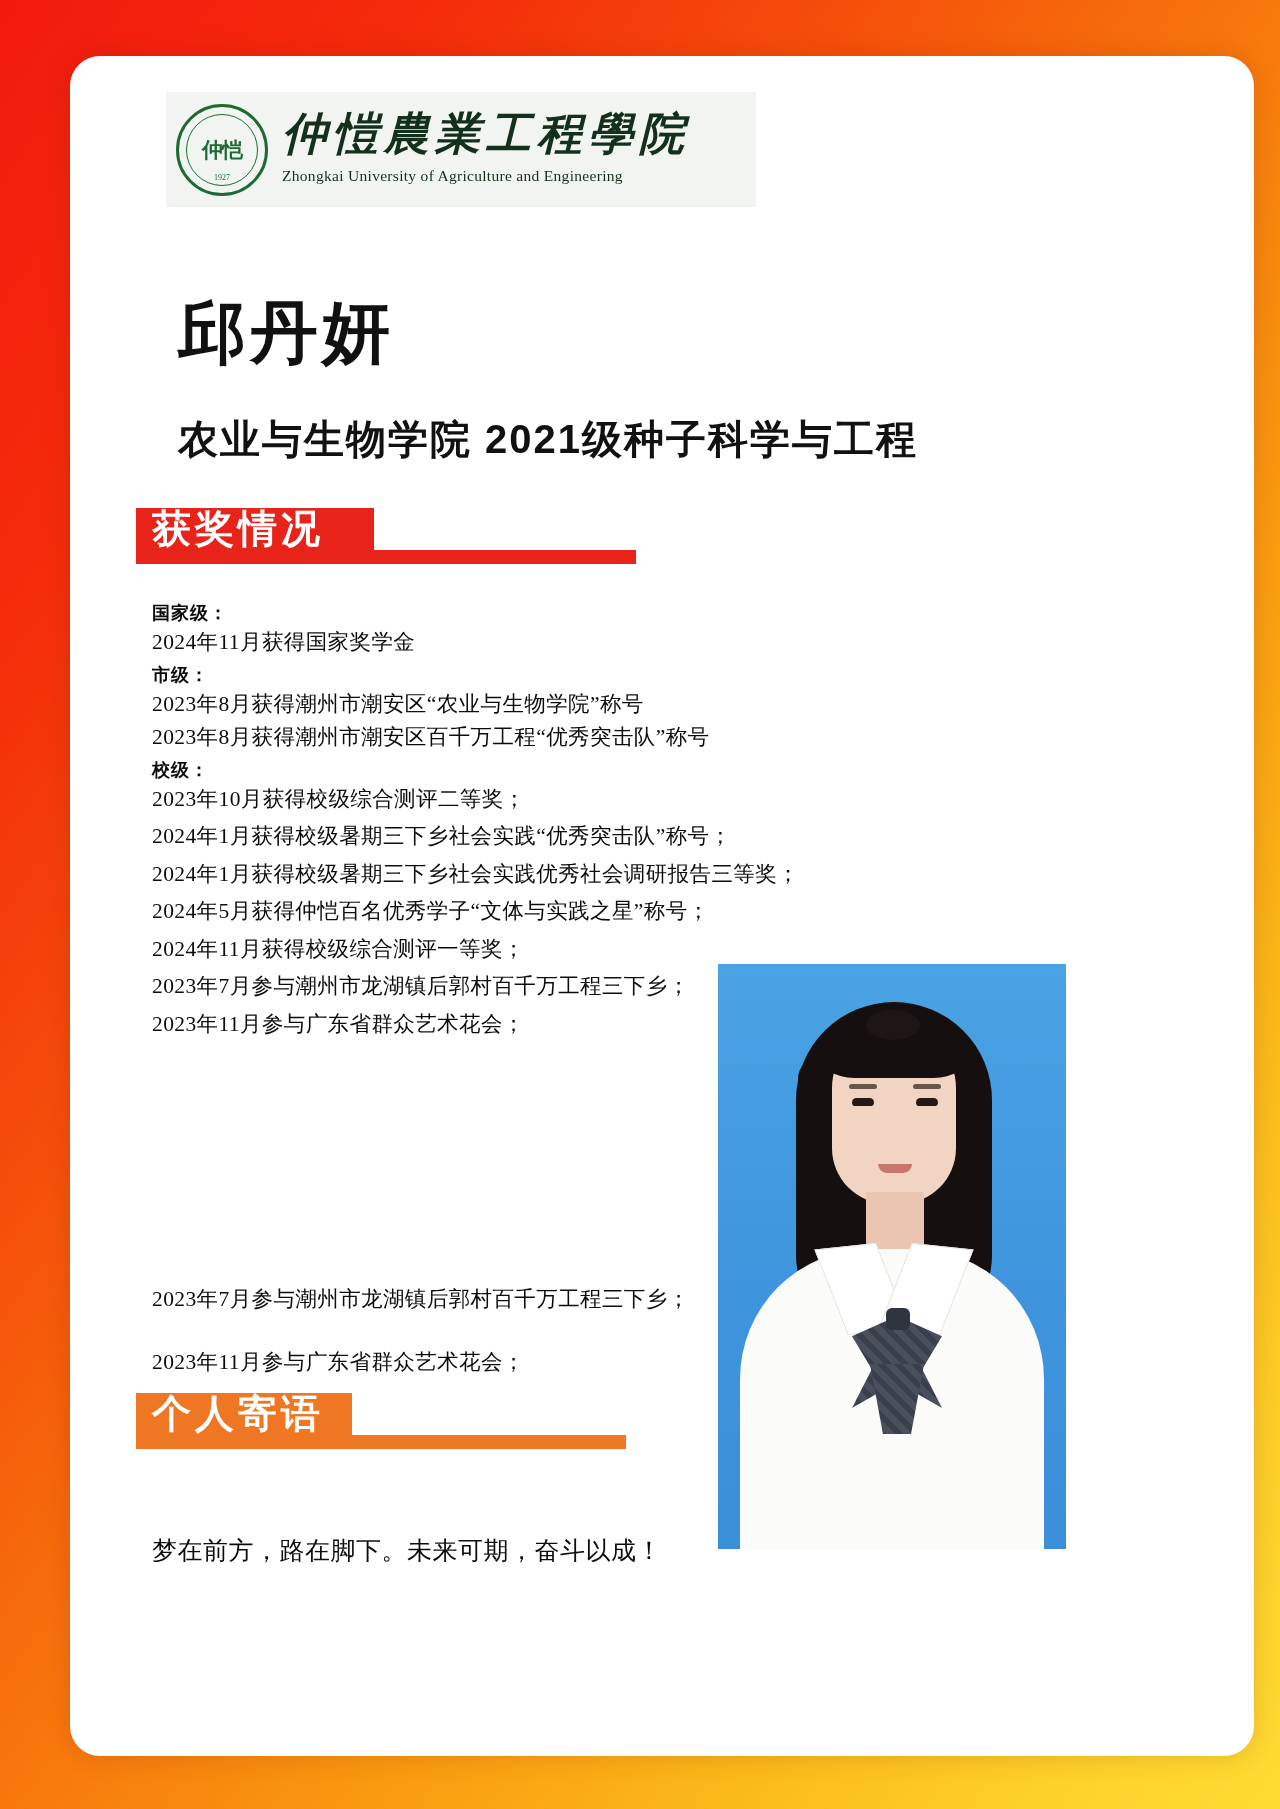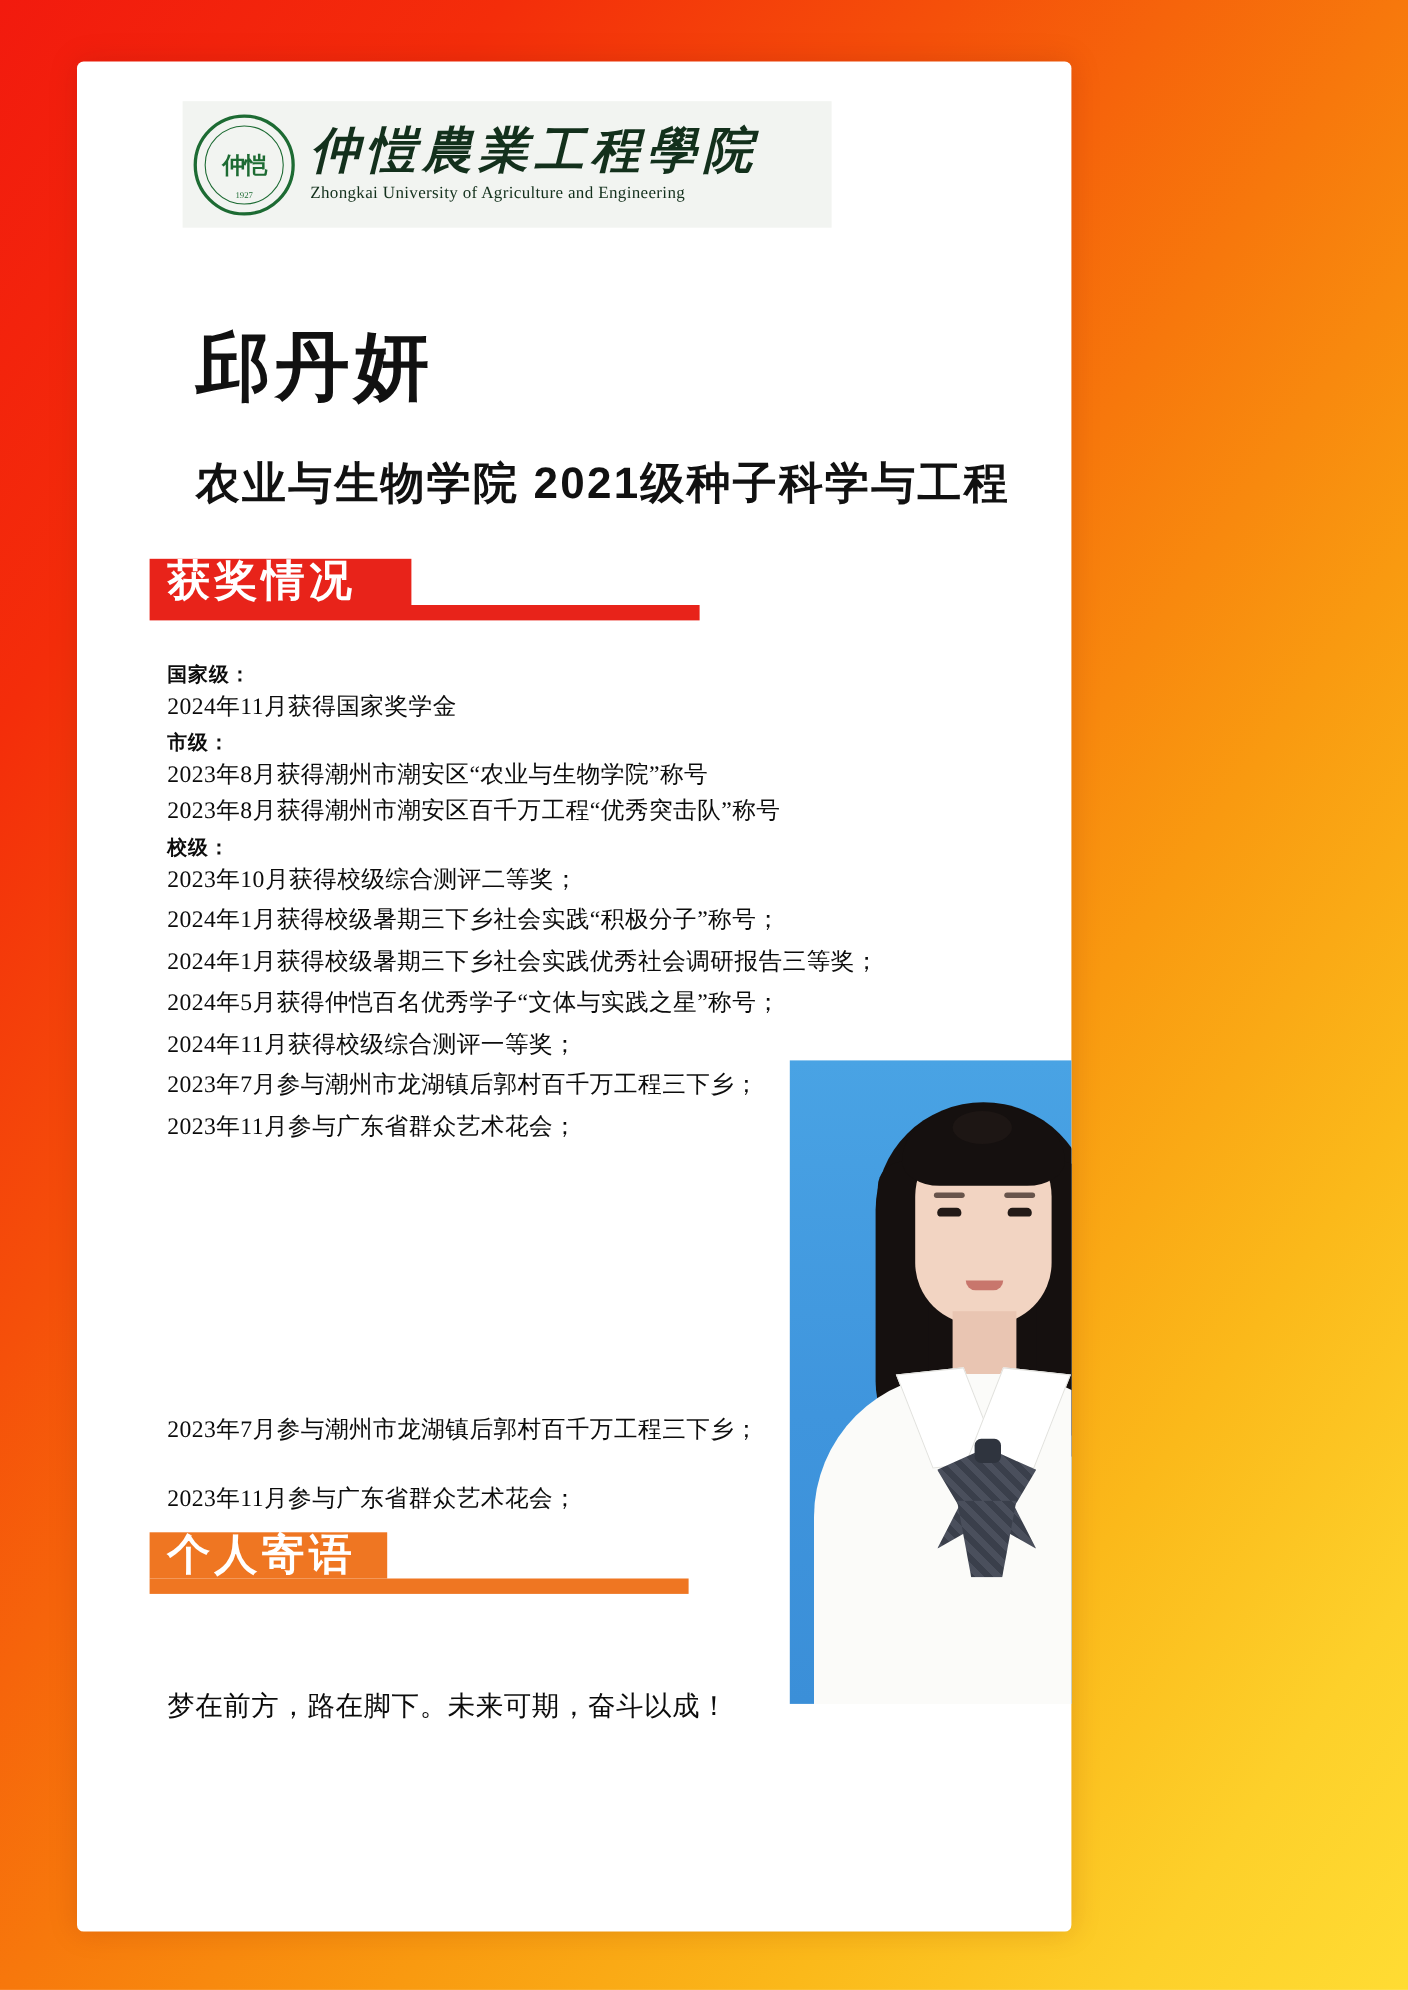--- a/index.html
+++ b/index.html
@@ -19,24 +19,24 @@
         #fbb91a 78%,
         #fdd02a 90%,
         #ffdc33 100%);
     overflow: hidden;
   }
 
   .poster {
     position: absolute;
     left: 70px;
     top: 56px;
-    width: 904px;
+    width: 1184px;
     height: 1700px;
     background: #ffffff;
-    border-radius: 6px;
+    border-radius: 30px;
     box-shadow: 0 0 26px rgba(120, 20, 0, 0.18);
     overflow: hidden;
   }
 
   
   .logo-block {
     position: absolute;
     left: 96px;
     top: 36px;
     width: 590px;
@@ -86,21 +86,21 @@
   .logo-words {
     margin-left: 14px;
     display: flex;
     flex-direction: column;
     justify-content: center;
   }
   .logo-cn {
     font-size: 45px;
     color: #13301c;
     letter-spacing: 6px;
-    font-family: Liberation Serif, serif;
+    font-family: Liberation Mono, monospace;
     font-weight: bold;
     font-style: italic;
     line-height: 1.05;
     white-space: nowrap;
   }
   .logo-en {
     margin-top: 5px;
     font-size: 15.5px;
     color: #13301c;
     letter-spacing: 0.3px;
@@ -411,21 +411,21 @@
       <div class="entry tight">2024年11月获得国家奖学金</div>
     </div>
     <div class="group">
       <div class="group-head">市级：</div>
       <div class="entry tight">2023年8月获得潮州市潮安区“农业与生物学院”称号</div>
       <div class="entry tight">2023年8月获得潮州市潮安区百千万工程“优秀突击队”称号</div>
     </div>
     <div class="group">
       <div class="group-head">校级：</div>
       <div class="entry">2023年10月获得校级综合测评二等奖；</div>
-      <div class="entry">2024年1月获得校级暑期三下乡社会实践“积极分子”称号；</div>
+      <div class="entry">2024年1月获得校级暑期三下乡社会实践“优秀突击队”称号；</div>
       <div class="entry">2024年1月获得校级暑期三下乡社会实践优秀社会调研报告三等奖；</div>
       <div class="entry">2024年5月获得仲恺百名优秀学子“文体与实践之星”称号；</div>
       <div class="entry">2024年11月获得校级综合测评一等奖；</div>
       <div class="entry">2023年7月参与潮州市龙湖镇后郭村百千万工程三下乡；</div>
       <div class="entry">2023年11月参与广东省群众艺术花会；</div>
     </div>
   </div>
 
 
   <div class="practice-body">

